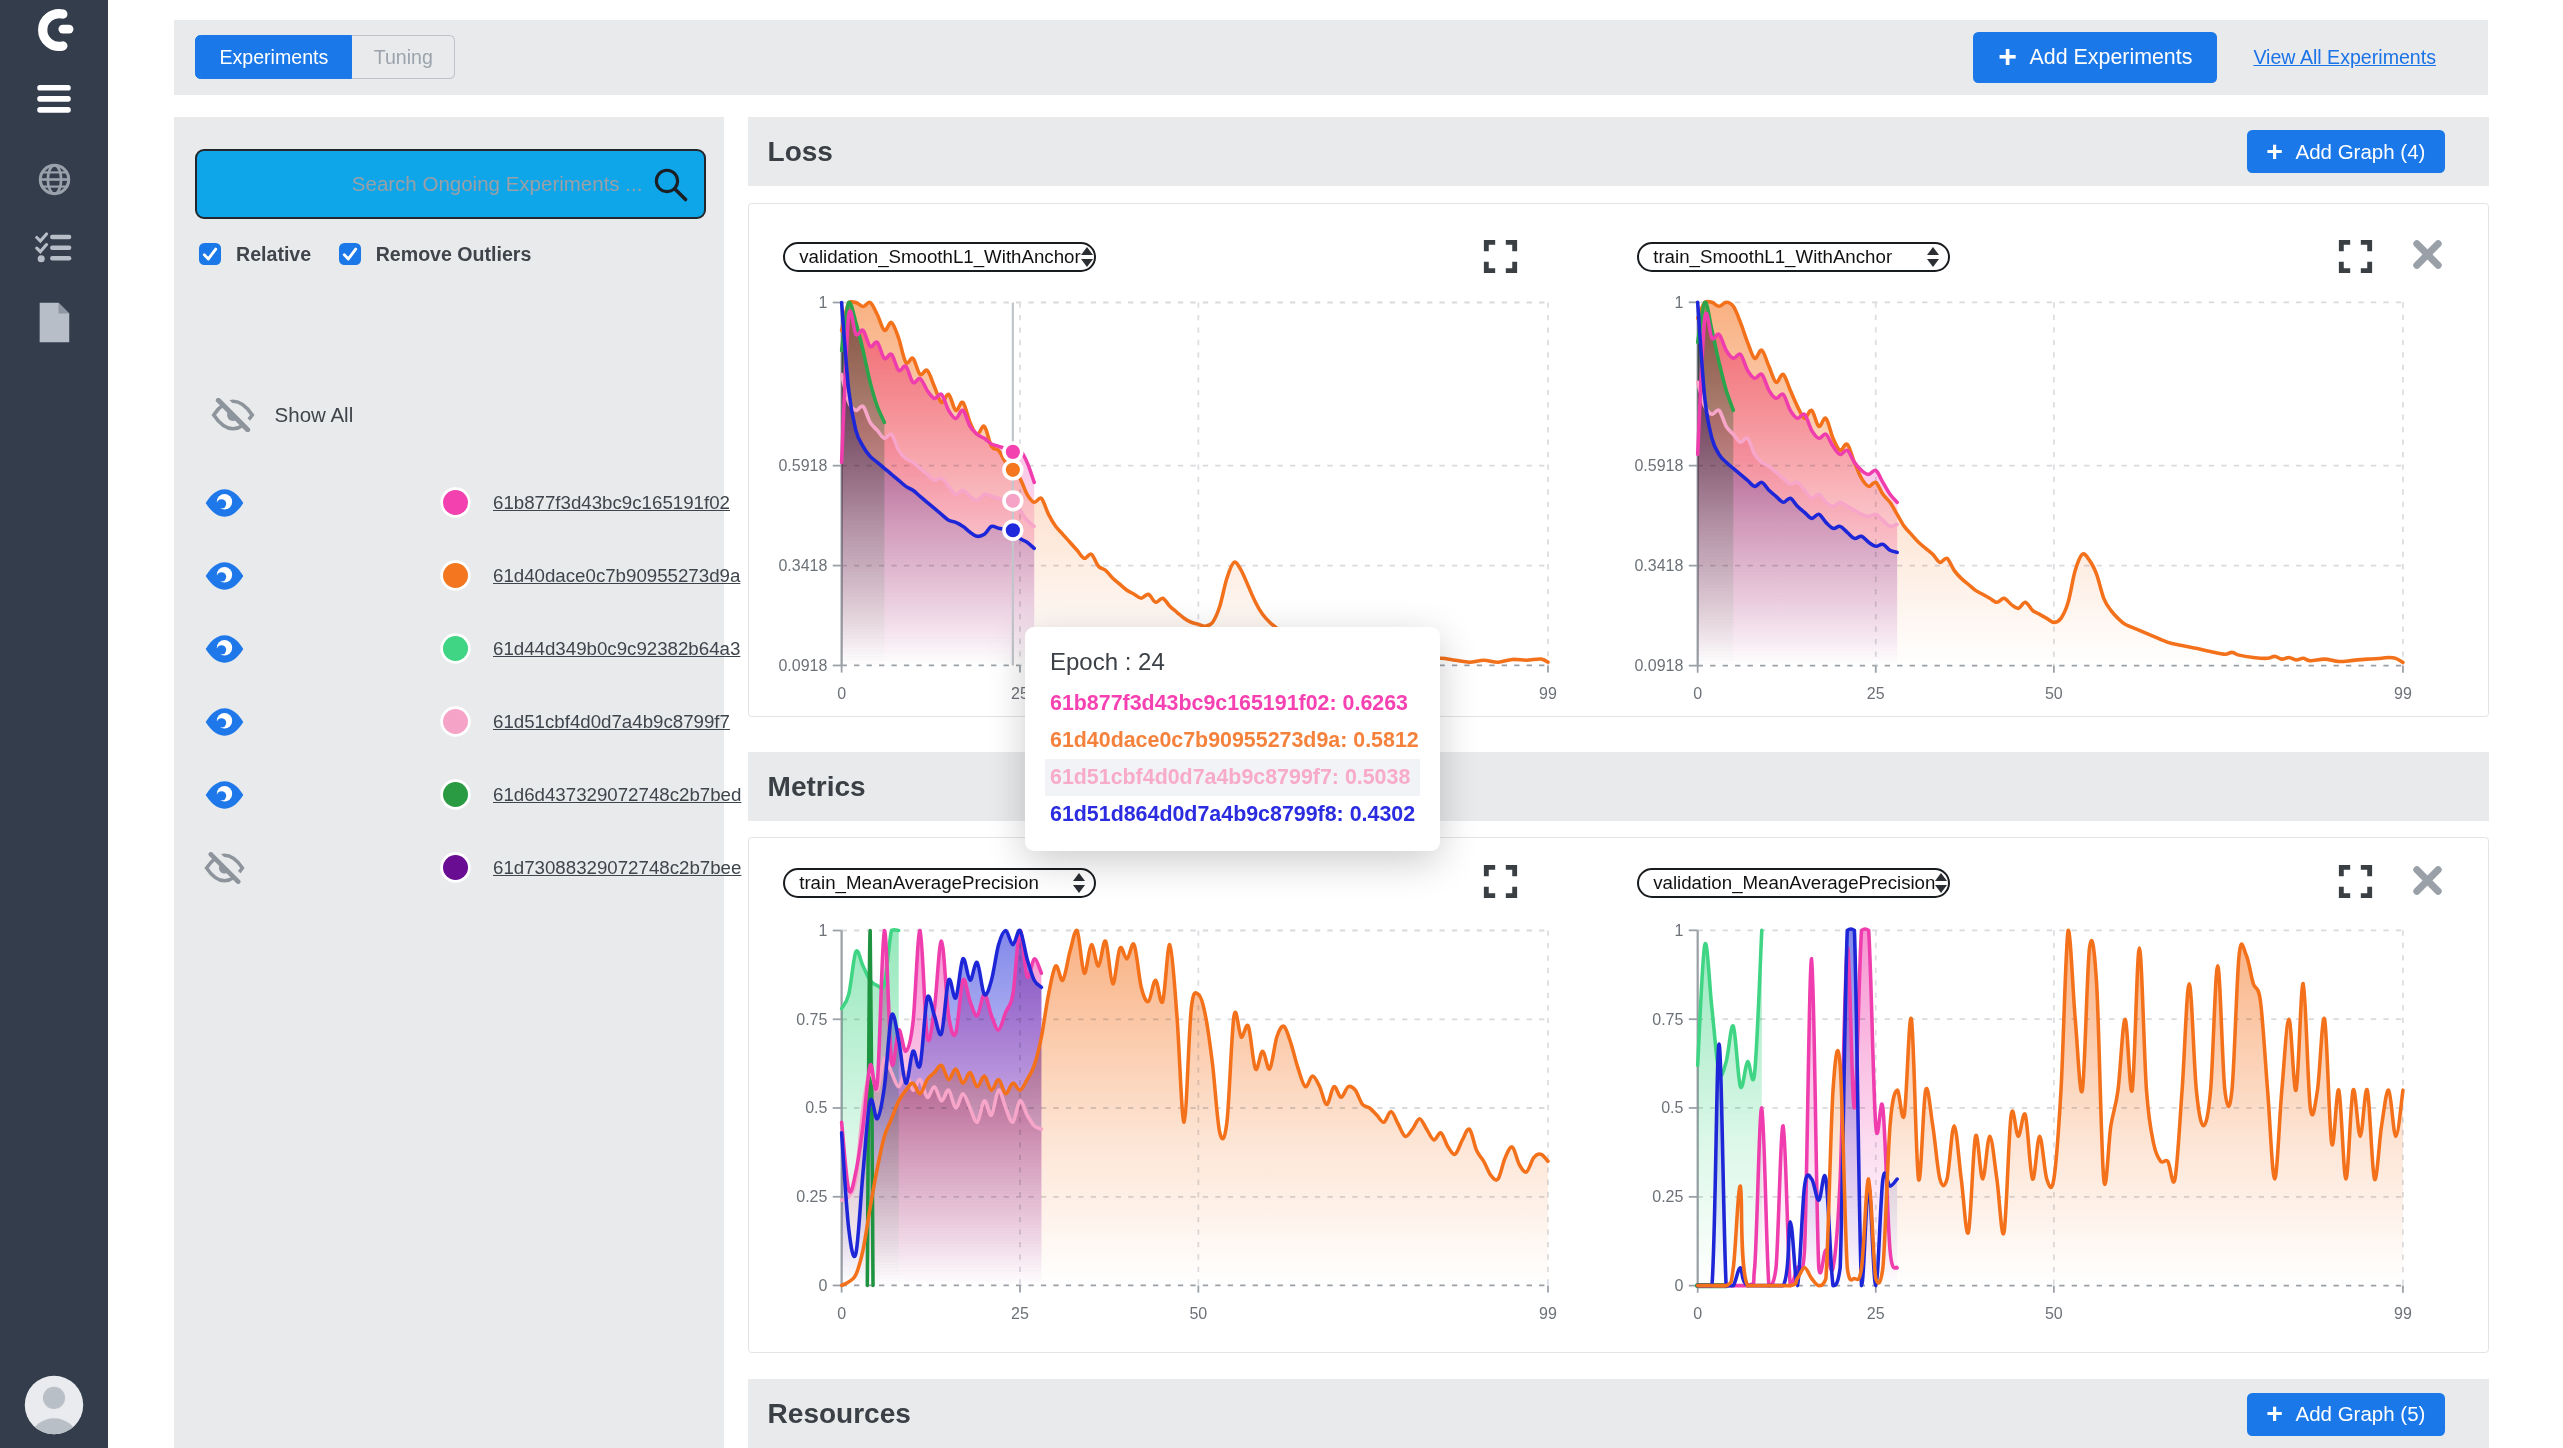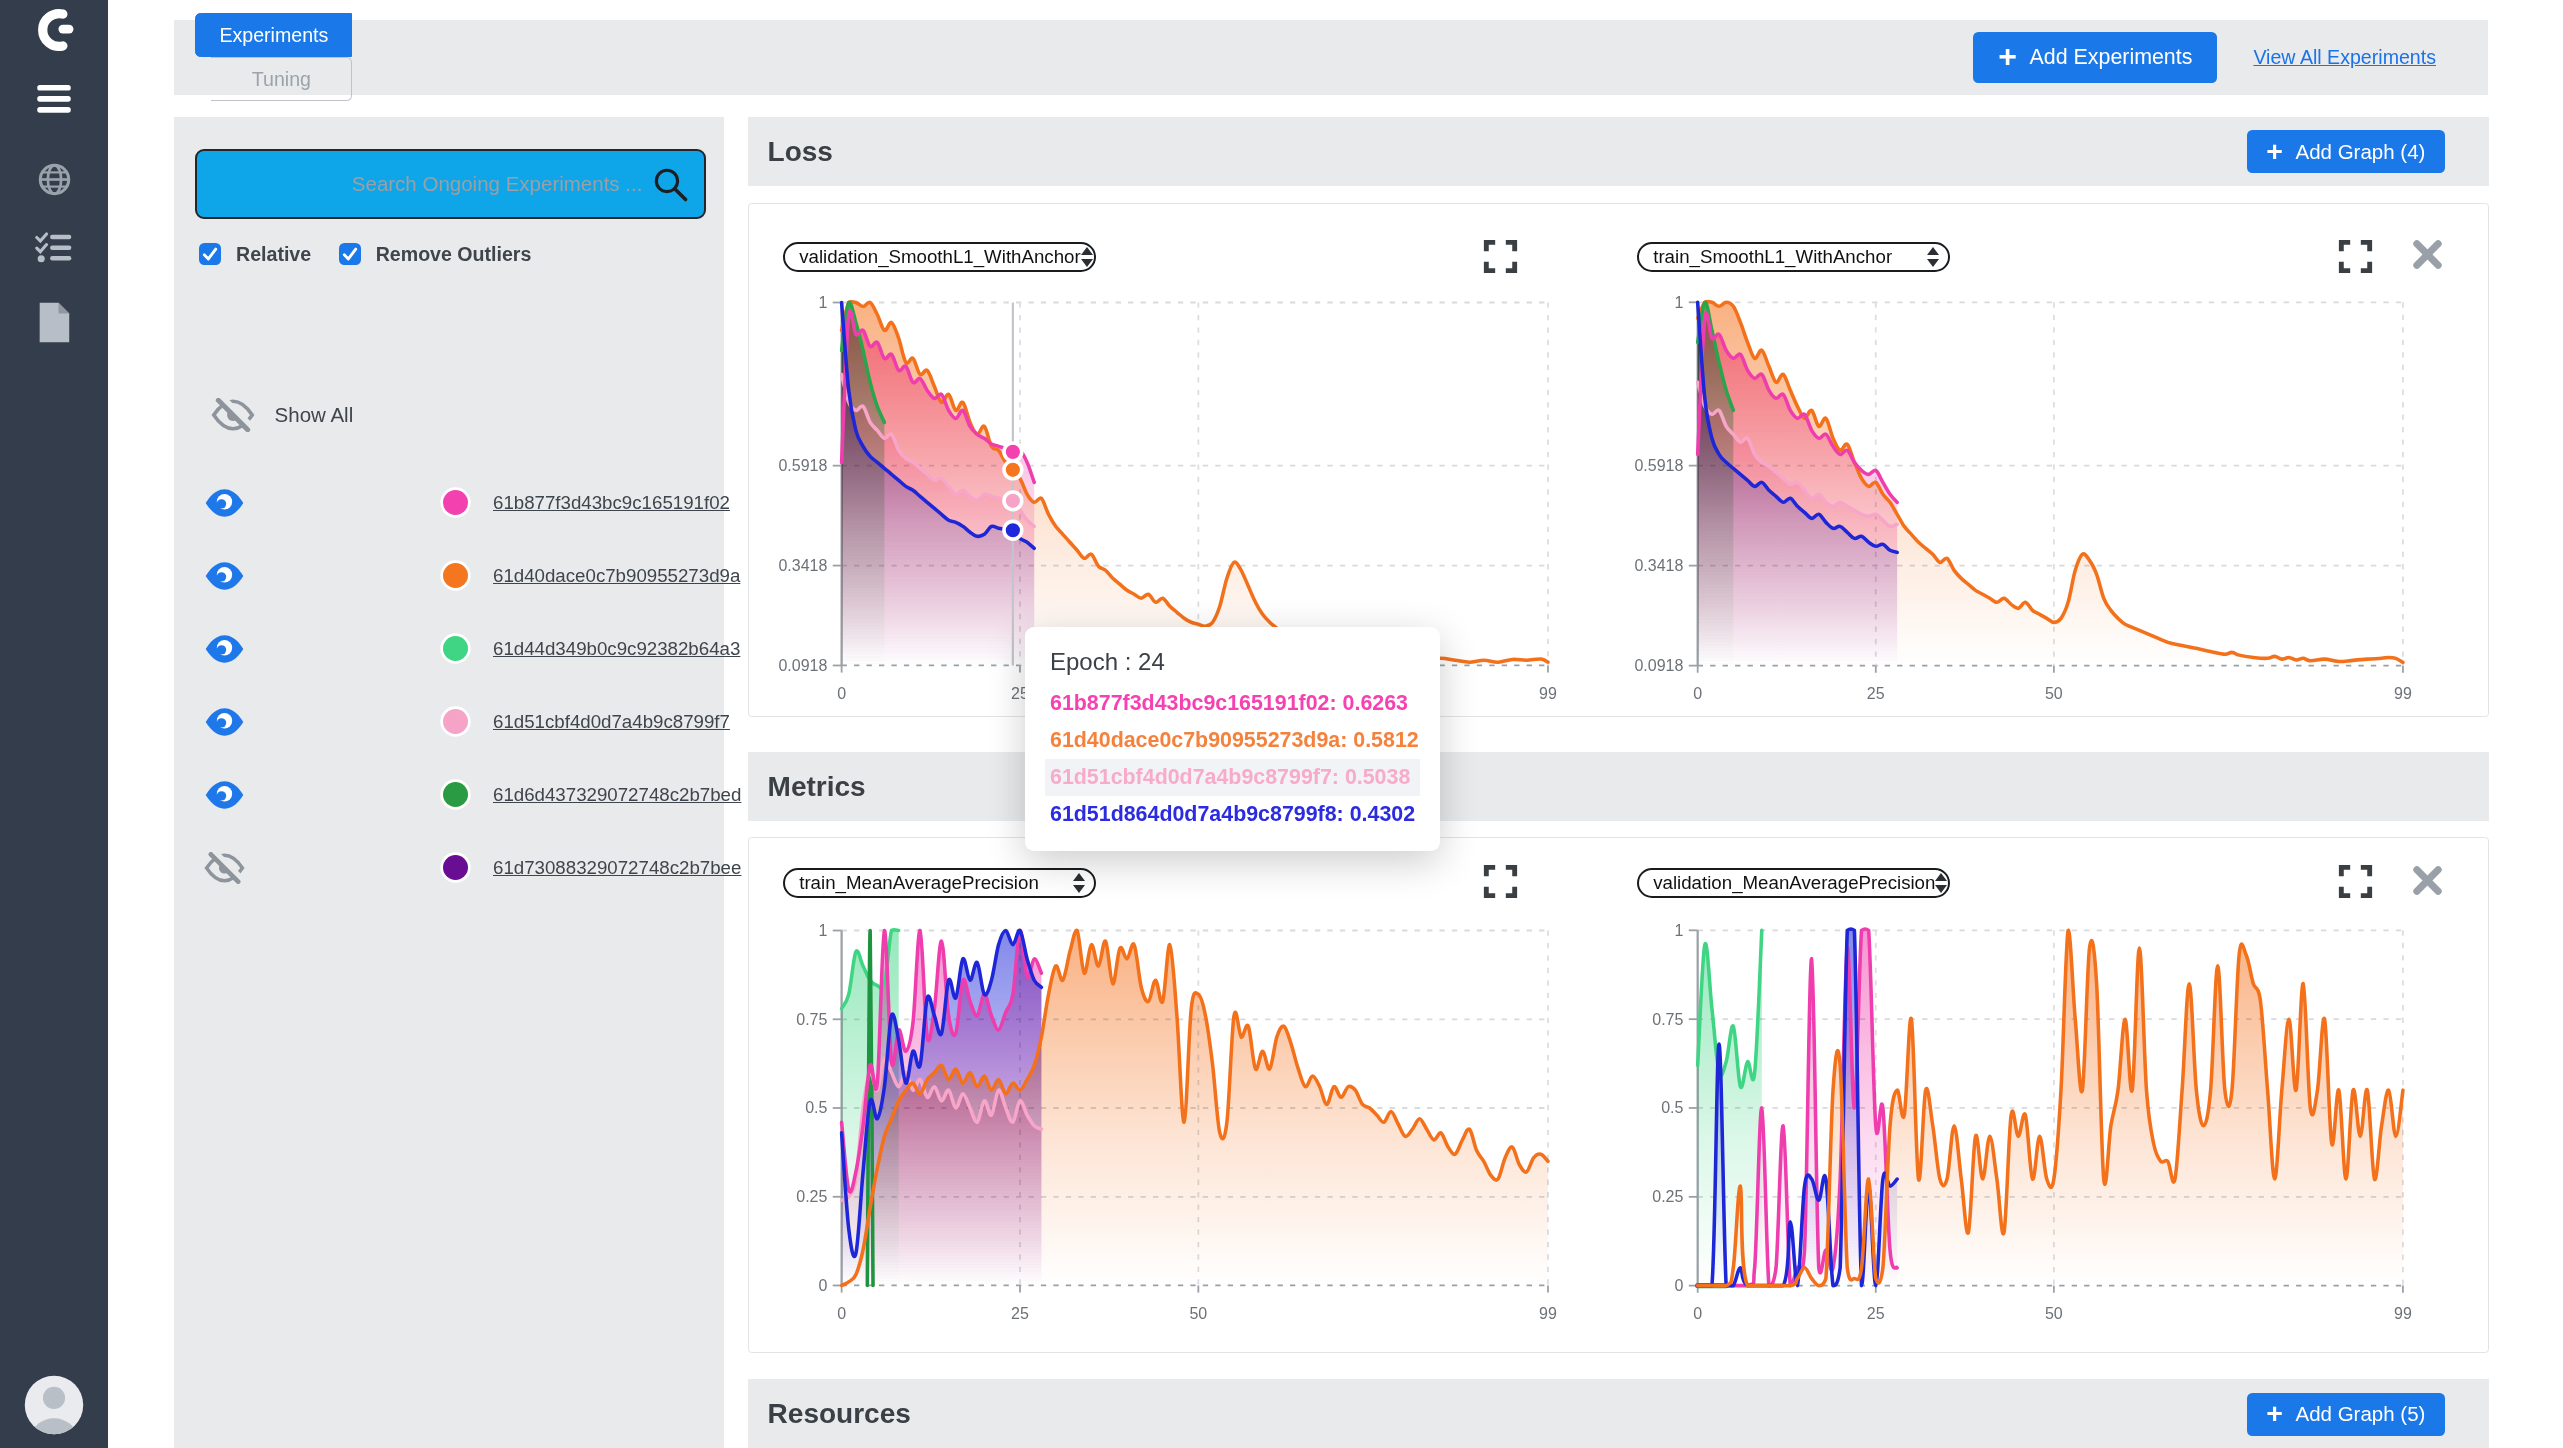--- a/index.html
+++ b/index.html
@@ -5,26 +5,26 @@
   html,body{margin:0;padding:0;}
   body{width:2563px;height:1449px;overflow:hidden;background:#ffffff;
        font-family:"Liberation Sans","DejaVu Sans",sans-serif;position:relative;}
   .abs{position:absolute;}
   
   #rail{left:0;top:0;width:108px;height:1449px;background:#333d4b;}
   .rail-item{position:absolute;left:0;width:108px;display:flex;justify-content:center;}
   
   #topbar{left:174px;top:19.6px;width:2314px;height:75px;background:#e9eaec;
           display:flex;align-items:center;justify-content:space-between;box-sizing:border-box;padding:0 52px 0 21.4px;}
-  .seg{display:flex;flex-direction:column;}
+  .seg{display:flex;}
   .seg-btn{height:44px;display:flex;align-items:center;justify-content:center;font-size:19.6px;
            box-sizing:border-box;cursor:pointer;}
   .seg-btn.active{background:#1a78e8;color:#fff;border:0.9px solid #1a78e8;border-radius:5.3px 0 0 5.3px;padding:0 23px;}
   .seg-btn.inactive{background:transparent;color:#9ba3ac;border:1.3px solid #bfc3c9;border-left:none;
-                    border-radius:0 5.3px 5.3px 0;padding:0 21.4px;margin-left:16px;}
+                    border-radius:0 5.3px 5.3px 0;padding:0 21.4px;}
   .topbar-right{display:flex;align-items:center;gap:36px;}
   .blue-btn{background:#1a78e8;color:#fff;border:none;border-radius:5.3px;display:flex;align-items:center;
             gap:12.5px;font-size:21.4px;font-family:inherit;cursor:pointer;}
   .blue-btn .plus{font-size:32px;font-weight:600;line-height:0;position:relative;top:-0.9px;}
   #add-exp-btn{height:51px;padding:0 25px;}
   a.link{color:#1a73e8;text-decoration:underline;font-size:19.6px;cursor:pointer;}
   
   #panel{left:174px;top:117px;width:550px;height:1331px;background:#e9eaec;box-sizing:border-box;}
   #search-wrap{position:absolute;left:21.4px;top:32px;width:511px;height:70px;}
   #search-input{width:100%;height:100%;box-sizing:border-box;border:2.2px solid #23272b;border-radius:9px;

